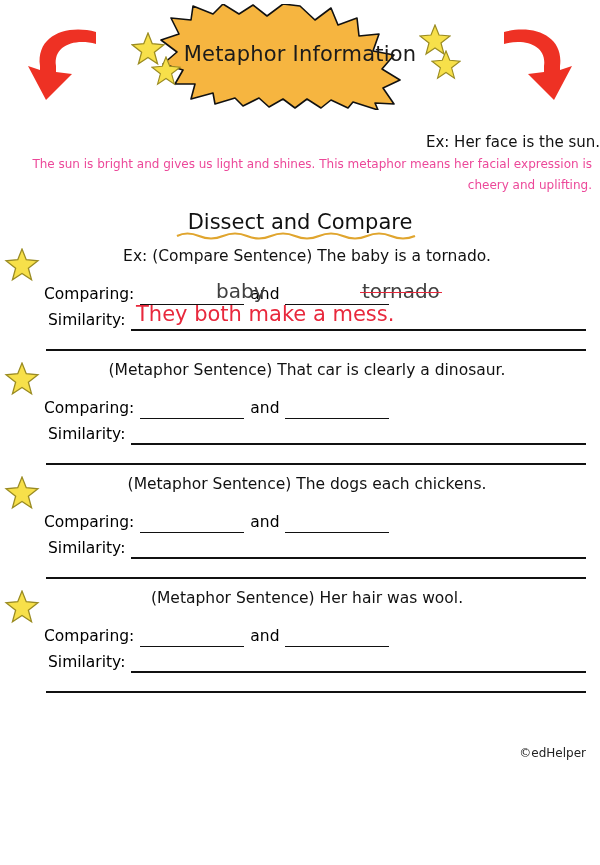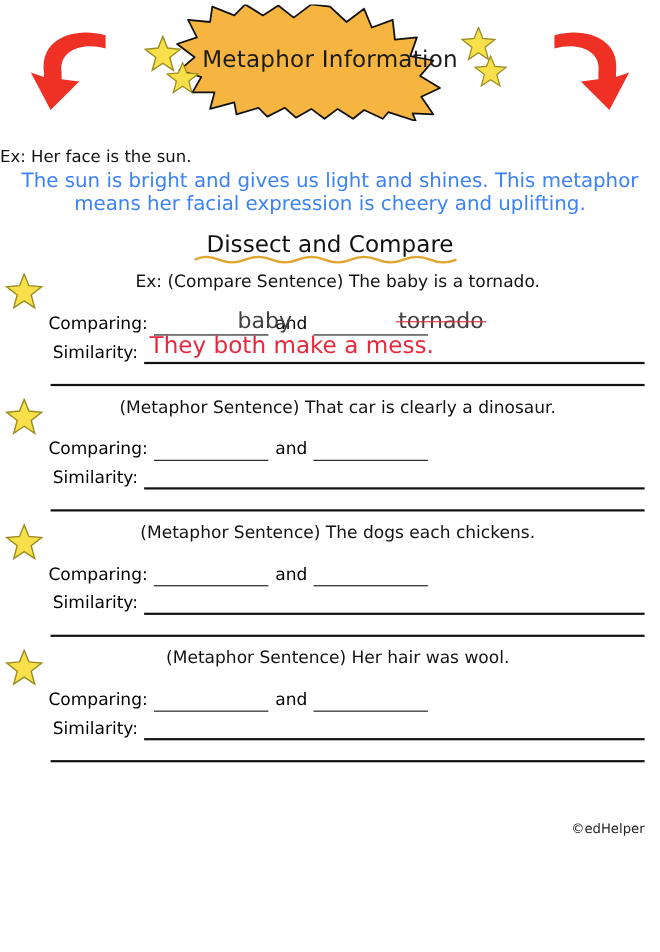--- a/index.html
+++ b/index.html
@@ -73,32 +73,32 @@
   
   .intro {
     margin: 4px 18px 0 18px;
     text-align: center;
     font-size: 22.5px;
     line-height: 31px;
     color: #111;
   }
   .example-line {
     margin-top: 14px;
-    text-align: left;
+    text-align: right;
     font-size: 15px;
     line-height: 20px;
     color: #111;
   }
   .example-explain {
     margin-top: 2px;
     padding: 0 8px;
-    text-align: center;
-    font-size: 18px;
+    text-align: right;
+    font-size: 12px;
     line-height: 21px;
-    color: #3b82f6;
+    color: #ec4899;
   }
 
   
   .section-head {
     margin-top: 14px;
     text-align: center;
     position: relative;
   }
   .section-head .label {
     font-size: 21px;

